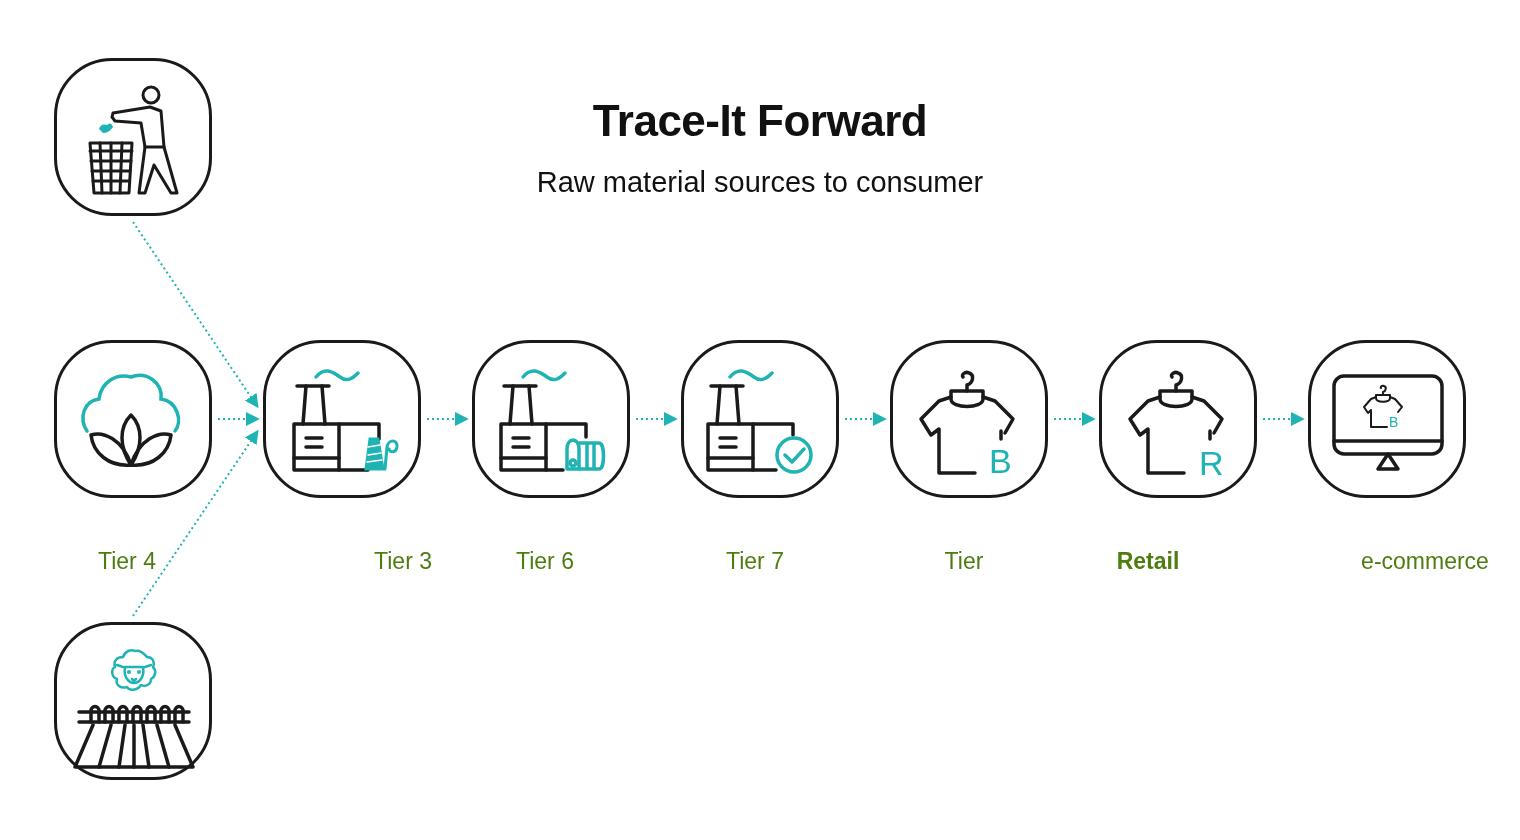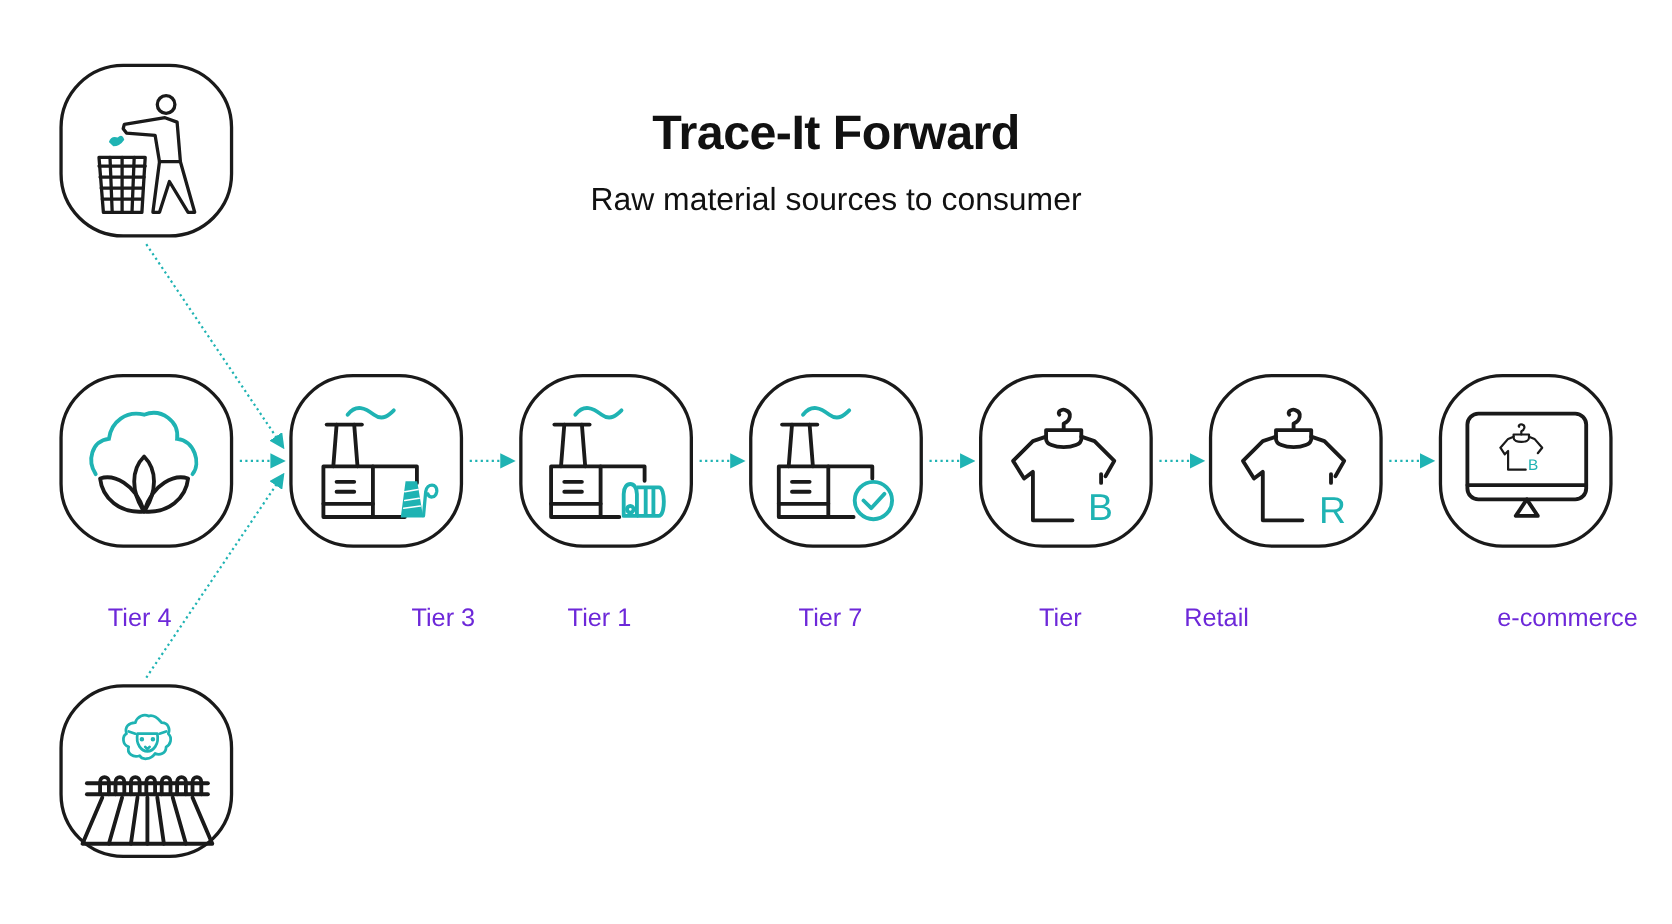--- a/index.html
+++ b/index.html
@@ -6,21 +6,21 @@
     body { width: 1520px; height: 840px; position: relative; overflow: hidden;
            font-family: "Liberation Sans", "DejaVu Sans", sans-serif; color: #111; }
     .title { position: absolute; left: 0; width: 1520px; top: 96px; text-align: center;
              font-size: 44px; font-weight: bold; letter-spacing: -0.5px; }
     .subtitle { position: absolute; left: 0; width: 1520px; top: 166px; text-align: center;
                 font-size: 29px; font-weight: normal; }
     .node { position: absolute; width: 158px; height: 158px; box-sizing: border-box;
             border: 3.5px solid #1a1a1a; border-radius: 58px; background: #fff; }
     .node svg { position: absolute; left: 0; top: 0; width: 151px; height: 151px; }
     .label { position: absolute; width: 200px; text-align: center; top: 548px;
-             font-size: 23px; color: #6d28d9; }
+             font-size: 23px; color: #4d7c0f; }
     #connectors { position: absolute; left: 0; top: 0; width: 1520px; height: 840px; pointer-events: none; }
   </style>
 </head>
 <body>
 
 <div class="title">Trace-It Forward</div>
 <div class="subtitle">Raw material sources to consumer</div>
 
 <svg id="connectors" viewBox="0 0 1520 840">
   <defs>
@@ -205,17 +205,17 @@
       <line x1="68" y1="100" x2="62" y2="142"></line>
       <line x1="77" y1="100" x2="77" y2="142"></line>
       <line x1="86" y1="100" x2="92" y2="142"></line>
       <line x1="100" y1="100" x2="112" y2="142"></line>
     </g>
   </svg>
 </div>
 
 <div class="label" style="left:27px;">Tier 4</div>
 <div class="label" style="left:232px;text-align:right;">Tier 3</div>
-<div class="label" style="left:445px;">Tier 1</div>
+<div class="label" style="left:445px;">Tier 6</div>
 <div class="label" style="left:655px;">Tier 7</div>
 <div class="label" style="left:864px;">Tier</div>
-<div class="label" style="left:1006px;">Retail</div>
+<div class="label" style="left:1048px;font-weight:bold;">Retail</div>
 <div class="label" style="left:1325px;">e-commerce</div>
 
 </body></html>

